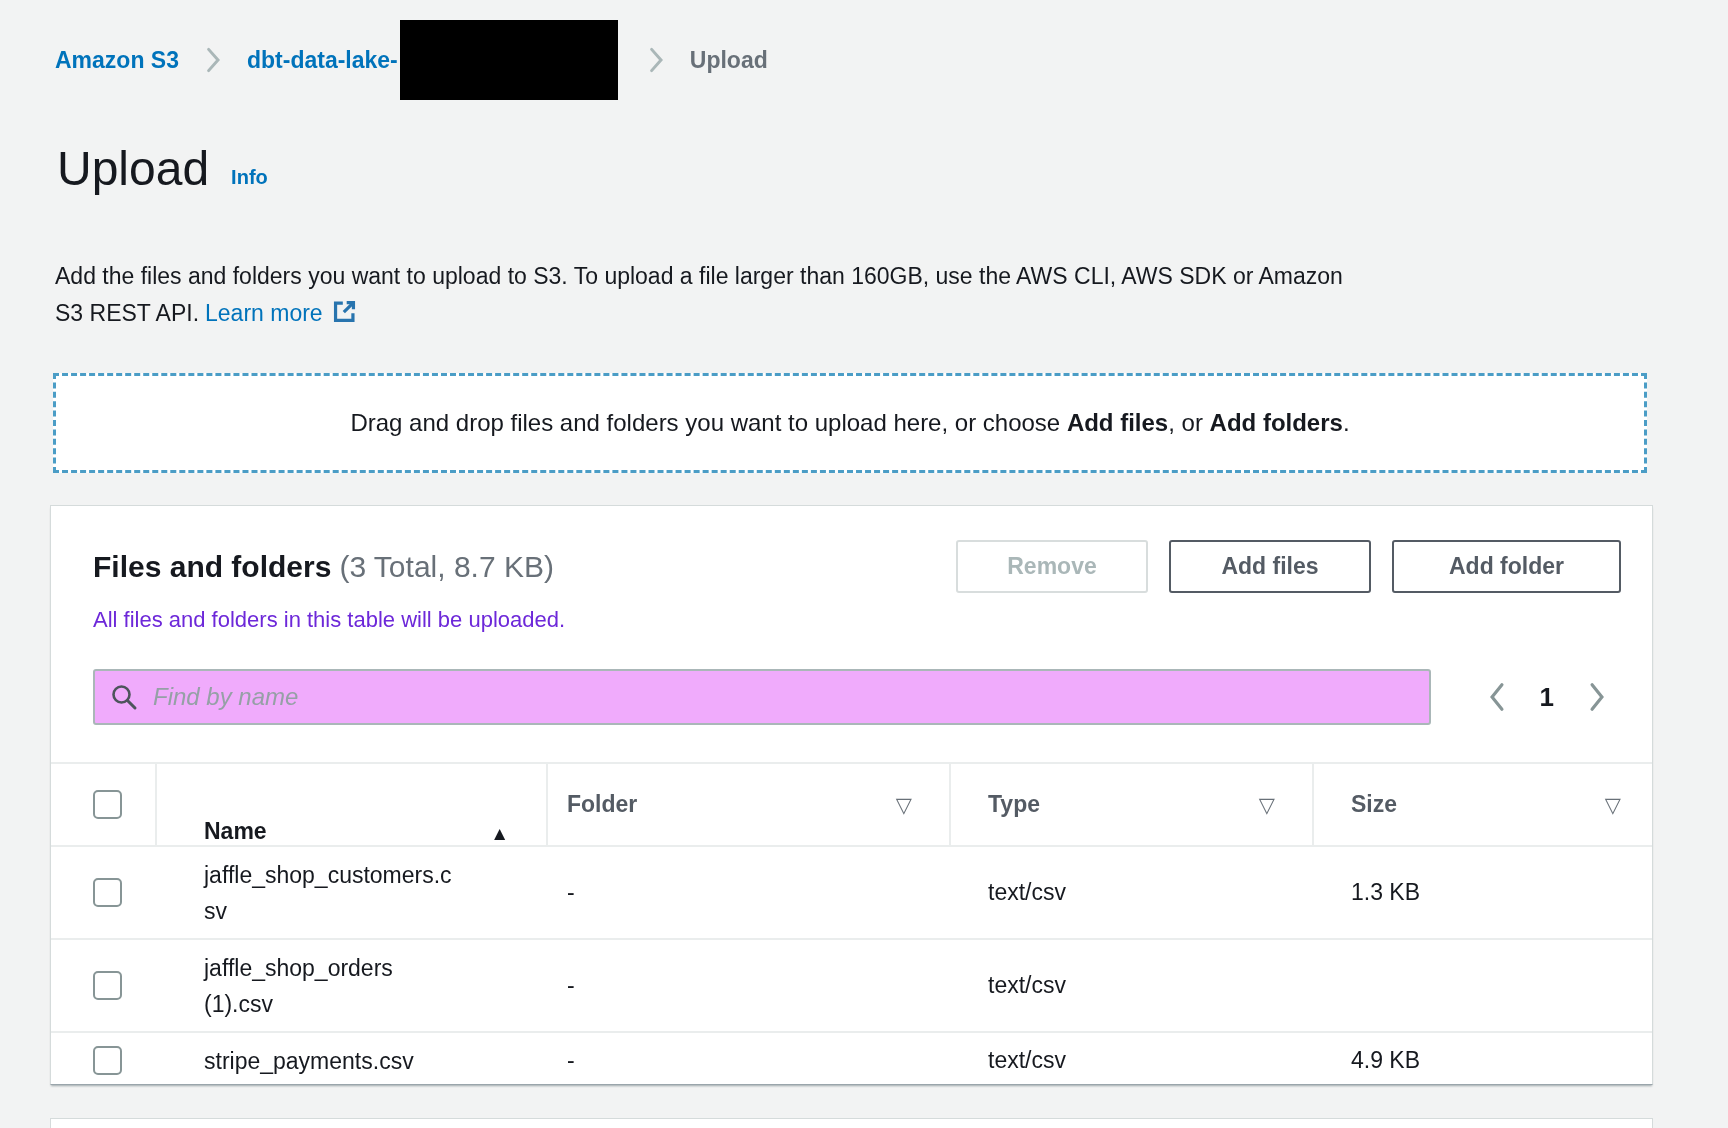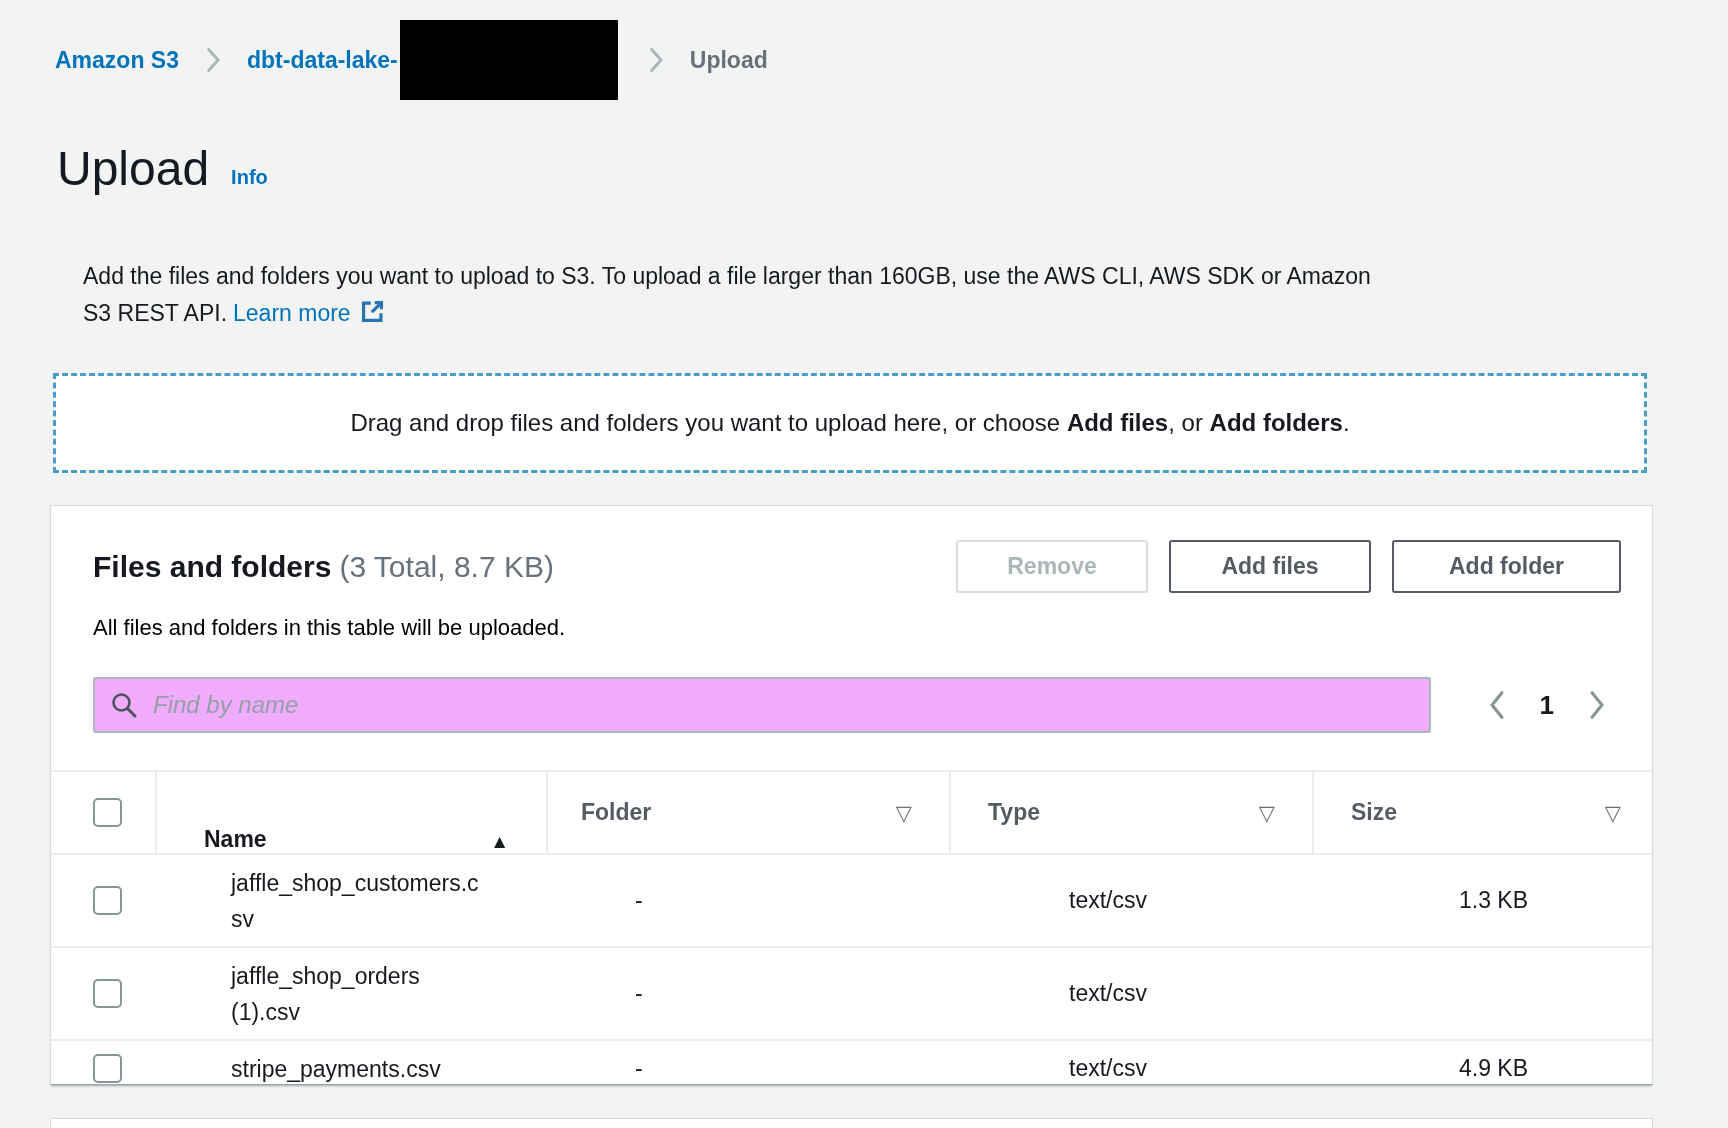--- a/index.html
+++ b/index.html
@@ -13,71 +13,71 @@
   .crumb-chevron { margin:0 26px; display:flex; align-items:center; }
   .redaction { width:218px; height:80px; background:#000; margin-left:2px; margin-right:4px; flex:none; }
   .crumb-current { color:#687078; }
 
   
   .title-row { position:absolute; top:140px; left:57px; display:flex; align-items:flex-end; }
   h1 { font-size:48px; font-weight:400; line-height:58px; color:#16191f; }
   .info-link { font-size:20px; font-weight:700; color:#0073bb; text-decoration:none; margin-left:22px; padding-bottom:9px; cursor:pointer; }
 
   
-  .desc { position:absolute; top:258px; left:55px; width:1620px; font-size:23px; line-height:37px; color:#16191f;margin-left:28px; }
+  .desc { position:absolute; top:258px; left:55px; width:1620px; font-size:23px; line-height:37px; color:#16191f; }
   .learn-link { color:#0073bb; text-decoration:none; cursor:pointer; margin-left:6px; }
   .ext-icon { display:inline-block; vertical-align:-4px; margin-left:8px; }
 
   
   .dropzone { position:absolute; top:373px; left:53px; width:1594px; height:100px; background:#fff; border:3px dashed #4b9dc6; display:flex; align-items:center; justify-content:center; }
   .dropzone p { font-size:24px; color:#16191f; }
   .dropzone b { font-weight:700; }
 
   
   .panel { position:absolute; top:505px; left:50px; width:1603px; height:580px; background:#fff; border:1px solid #d5dbdb; border-bottom-color:#9aa5ab; box-shadow:0 2px 2px -1px rgba(0,28,36,.35); }
   .panel-head { padding:34px 31px 0 42px; }
   .head-row { display:flex; align-items:center;gap:12px; }
   h2 { font-size:30px; font-weight:700; line-height:53px; color:#16191f; white-space:nowrap; }
   .counter { color:#687078; font-weight:400; margin-left:8px; }
   .btns { margin-left:auto; display:flex; gap:21px; }
   .btn { height:53px; border-radius:3px; background:#fff; font-family:inherit; font-size:23px; font-weight:700; cursor:pointer; }
   .btn-remove { width:192px; border:2px solid #d8dddd; color:#aab7b8; cursor:default; }
   .btn-dark { border:2px solid #545b64; color:#545b64; }
   .btn-addfiles { width:202px; }
   .btn-addfolder { width:229px; }
-  .subtitle { margin-top:20px; font-size:22px; line-height:30px; color:#000000; }
+  .subtitle { margin-top:12px; font-size:22px; line-height:30px; color:#6d28d9; }
 
   
   .search-row { margin-top:34px; display:flex; align-items:center; }
   .search-box { position:relative; width:1338px; height:56px; flex:none; }
   .search-box input { width:100%; height:100%; border:2px solid #aab7b8; border-radius:3px; padding:0 16px 0 58px; font-family:inherit; font-size:24px; color:#16191f; background:#f0abfc; outline:none; }
   .search-box input::placeholder { font-style:italic; color:#95a0a6; }
   .mag-icon { position:absolute; left:17px; top:14px; }
   .pagination { margin-left:auto; display:flex; align-items:center; gap:33px; padding-right:14px; }
   .page-num { font-size:26px; font-weight:700; color:#16191f; }
   .pg-btn { background:none; border:none; cursor:pointer; display:flex; padding:0; }
 
   
   .table { margin-top:37px; width:100%; font-size:23px; }
   .thead { display:flex; border-top:2px solid #eaeded; height:83px; }
   .th { display:flex; align-items:center; font-weight:700; color:#545b64; }
   .col-check { width:106px; flex:none; display:flex; align-items:center; }
   .col-check .checkbox { margin-left:42px; }
   .col-name   { width:391px; flex:none; padding-left:47px; padding-right:37px; }
-  .col-folder { width:403px; flex:none; padding-left:33px; padding-right:37px; }
+  .col-folder { width:403px; flex:none; padding-left:19px; padding-right:37px; }
   .col-type   { width:363px; flex:none; padding-left:37px; padding-right:37px; }
   .col-size   { width:340px; flex:none; padding-left:37px; padding-right:33px; }
   .thead .col-check, .thead .col-name, .thead .col-folder, .thead .col-type { border-right:2px solid #eaeded; }
   .th .hlabel { margin-right:auto; }
   .th-name { color:#16191f;align-items:flex-end; }
   .sort-icon { font-size:19px; color:#16191f; }
   .filter-icon { font-size:21px; color:#687078; }
   .checkbox { width:29px; height:29px; border:2px solid #879596; border-radius:5px; background:#fff; flex:none; cursor:pointer; }
   .tbody { list-style:none; }
-  .tbody li { display:flex; align-items:center; height:93px; border-top:2px solid #eaeded;gap:27px; }
+  .tbody li { display:flex; align-items:center; height:93px; border-top:2px solid #eaeded; }
   .tbody li:last-child { height:57px; }
   .td { color:#16191f; }
   .name-text { display:block; width:256px; line-height:36px; overflow-wrap:break-word; word-wrap:break-word; }
 
   
   .panel-sliver { position:absolute; top:1118px; left:50px; width:1603px; height:24px; background:#fff; border:1px solid #d5dbdb; }
 </style>
 </head>
 <body>
 

